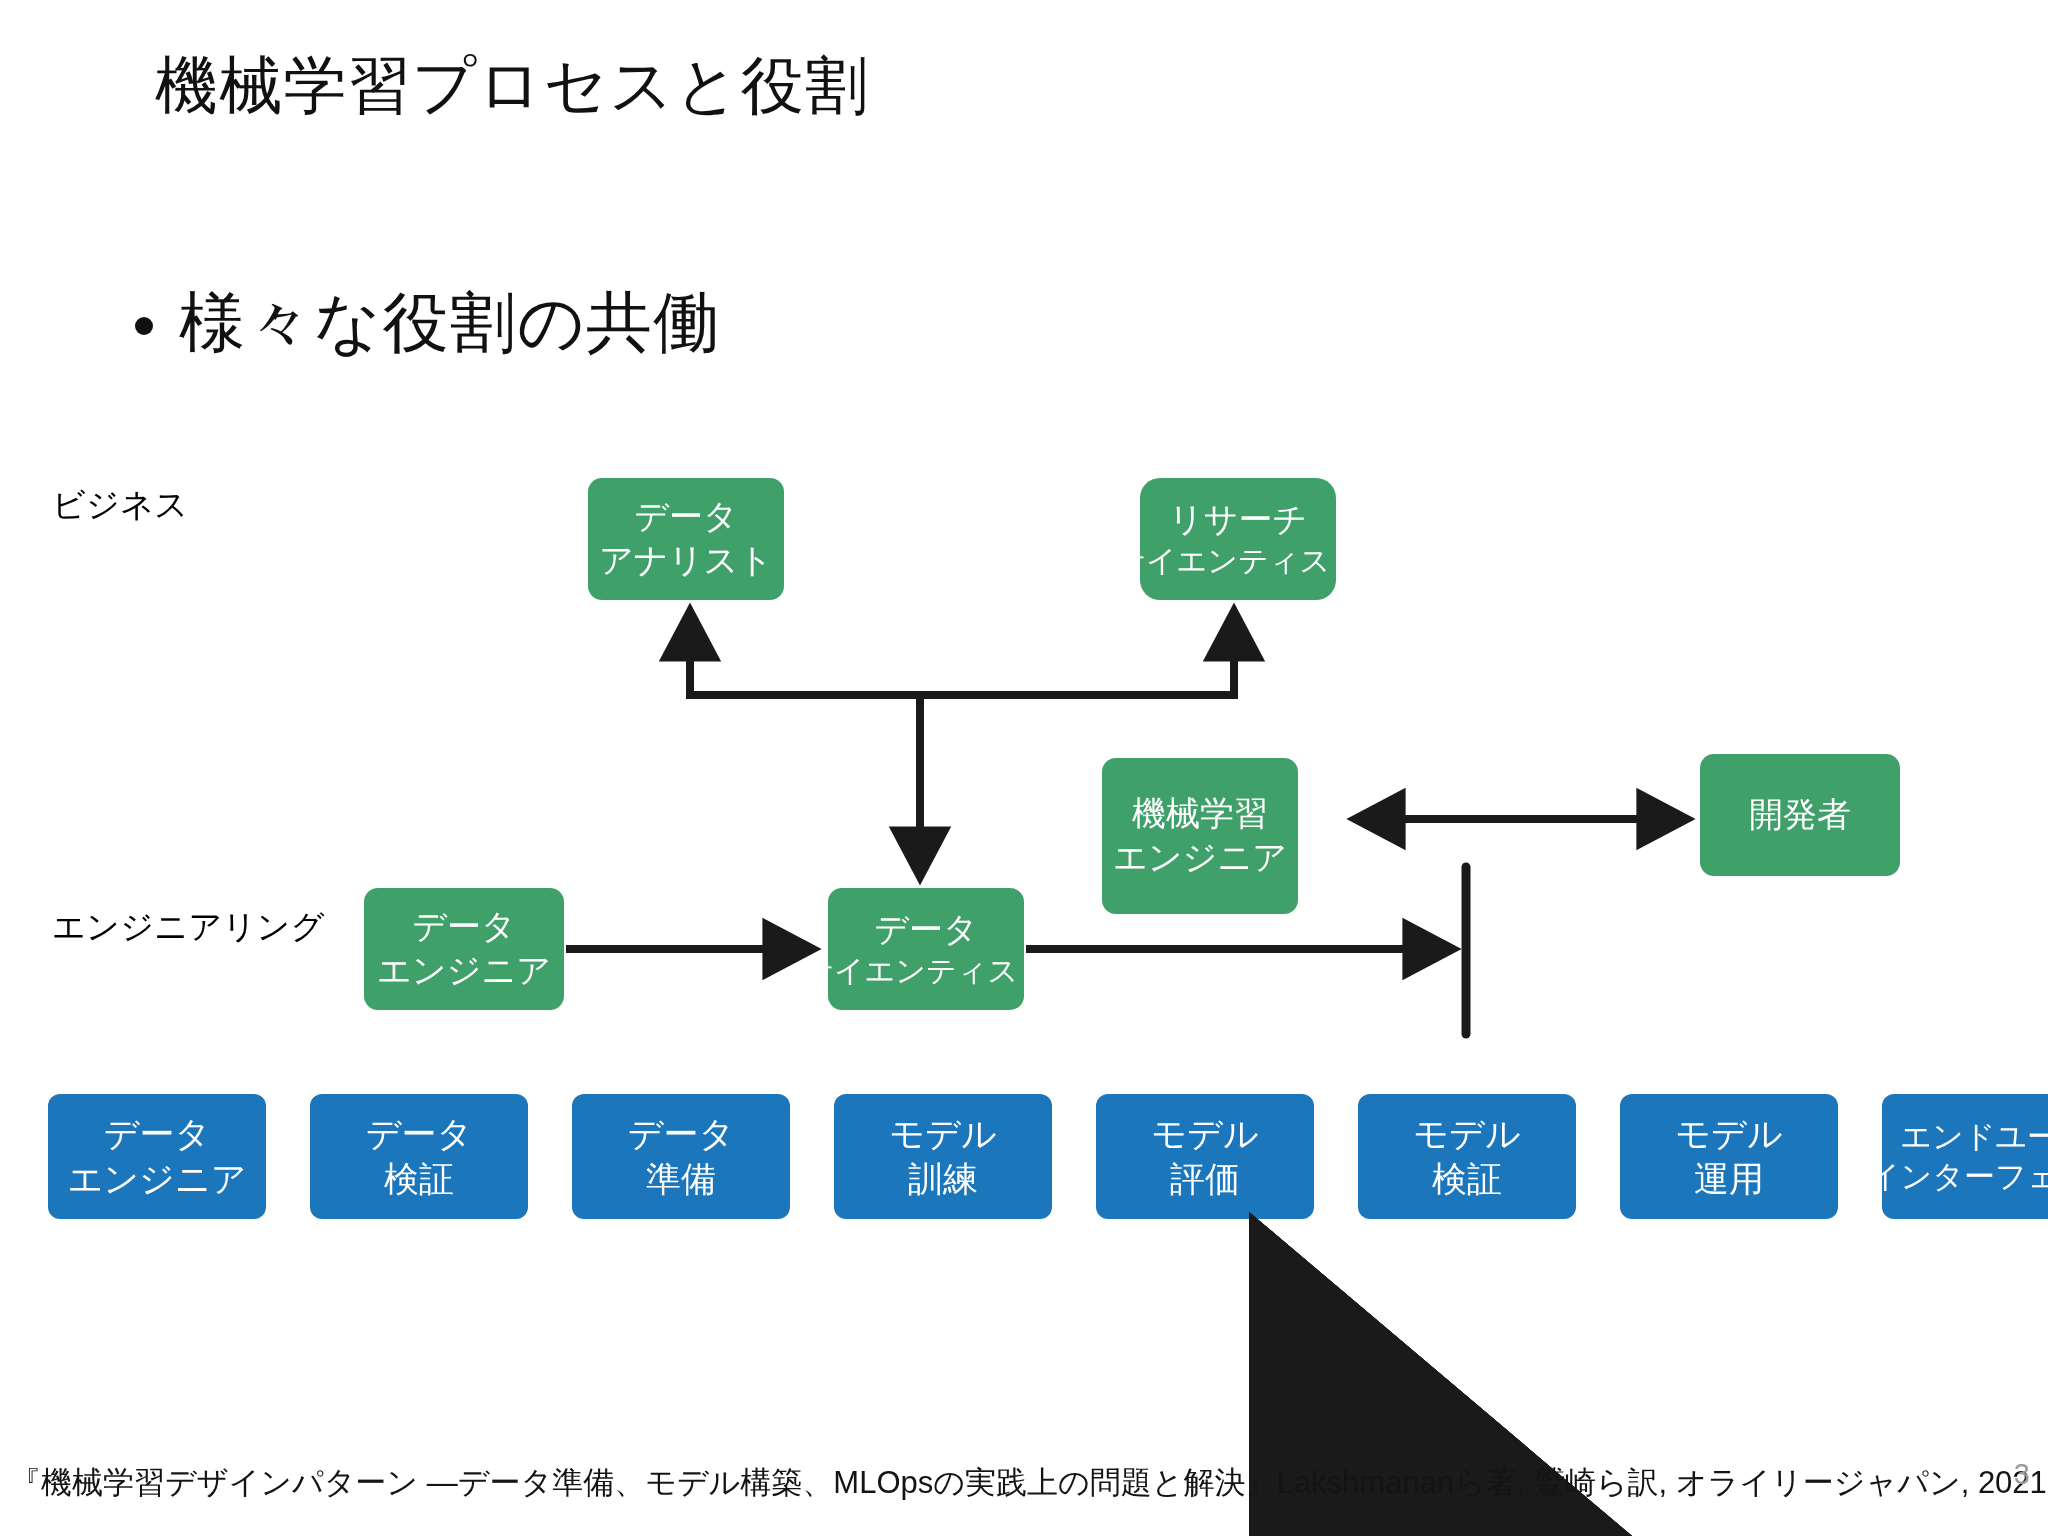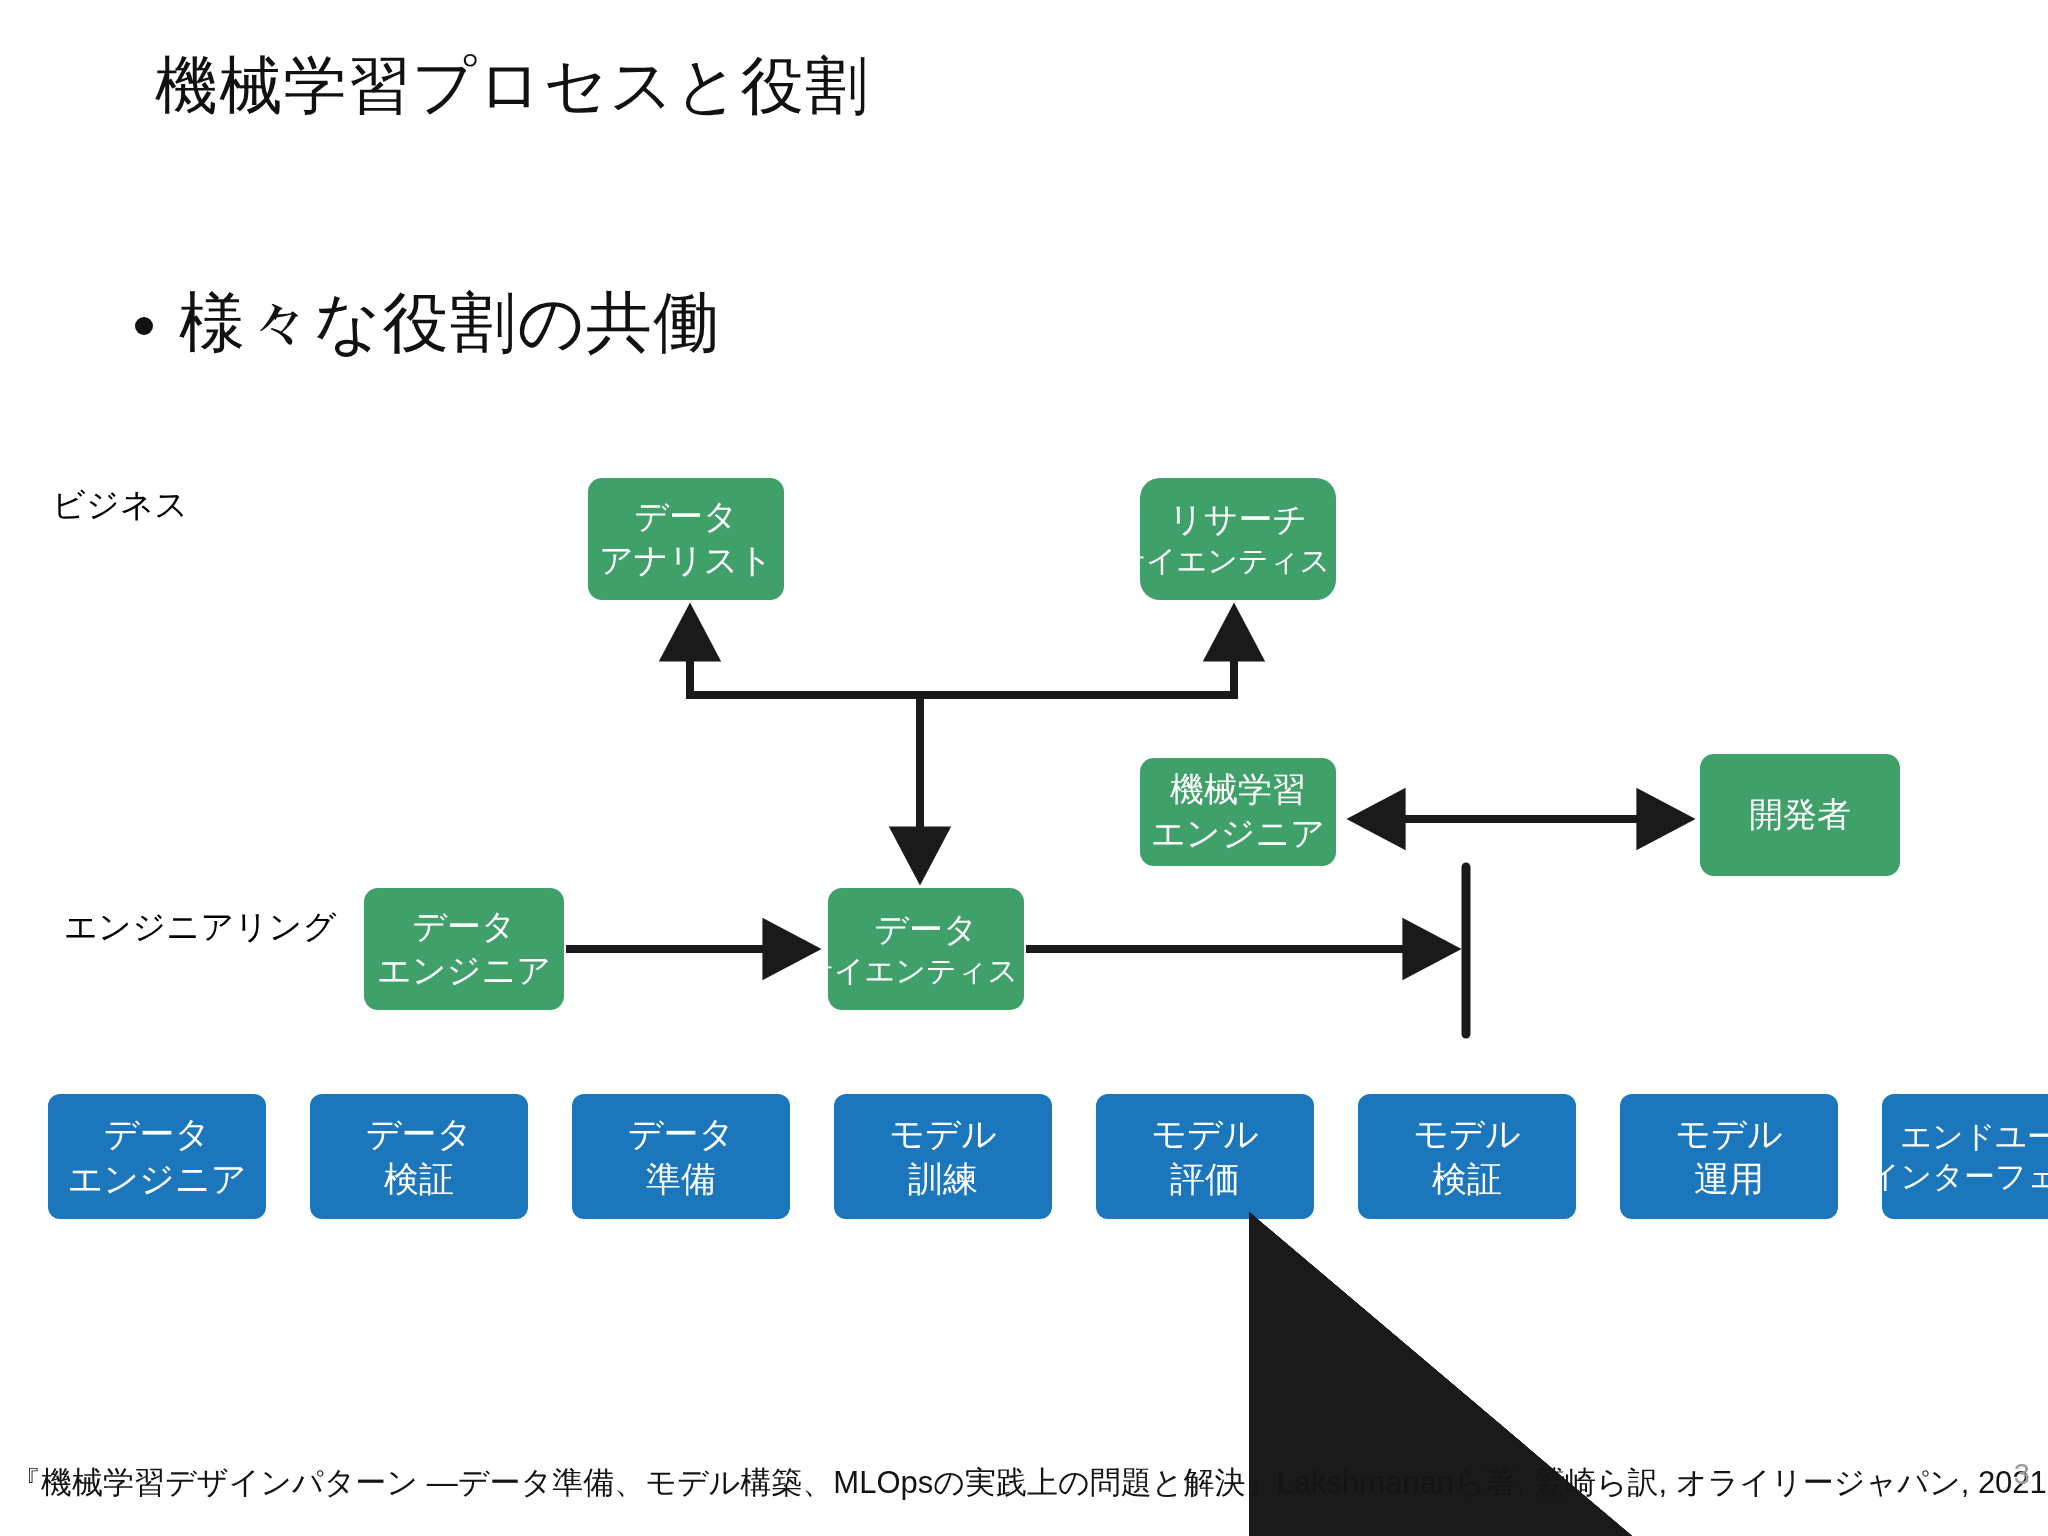--- a/index.html
+++ b/index.html
@@ -75,21 +75,21 @@
 
   
   .lane-label {
     position: absolute;
     font-size: 33px;
     color: #000000;
     white-space: nowrap;
     letter-spacing: 0.01em;
   }
   .lane-business   { left: 52px; top: 483px; }
-  .lane-engineering{ left: 64px; top: 905px; }
+  .lane-engineering{ left: 52px; top: 905px; }
 
   
   .node {
     position: absolute;
     display: flex;
     flex-direction: column;
     align-items: center;
     justify-content: center;
     box-sizing: border-box;
     color: #ffffff;
@@ -103,21 +103,21 @@
   }
   .role {
     background: #3fa069;
     font-size: 34px;
     line-height: 1.28;
   }
   .role .line.small { font-size: 30px; }
 
   .role-data-analyst      { left: 588px;  top: 478px;  width: 196px; height: 122px; }
   .role-research-sci      { left: 1140px; top: 478px;  width: 196px; height: 122px; border-radius: 20px; }
-  .role-ml-engineer       { left: 1140px; top: 758px;  width: 196px; height: 108px; }
+  .role-ml-engineer       { left: 1102px; top: 758px;  width: 196px; height: 156px; }
   .role-developer         { left: 1700px; top: 754px;  width: 200px; height: 122px; }
   .role-data-engineer     { left: 364px;  top: 888px;  width: 200px; height: 122px; }
   .role-data-scientist    { left: 828px;  top: 888px;  width: 196px; height: 122px; }
 
   
   .pipeline {
     position: absolute;
     left: 48px;
     top: 1094px;
     display: flex;

